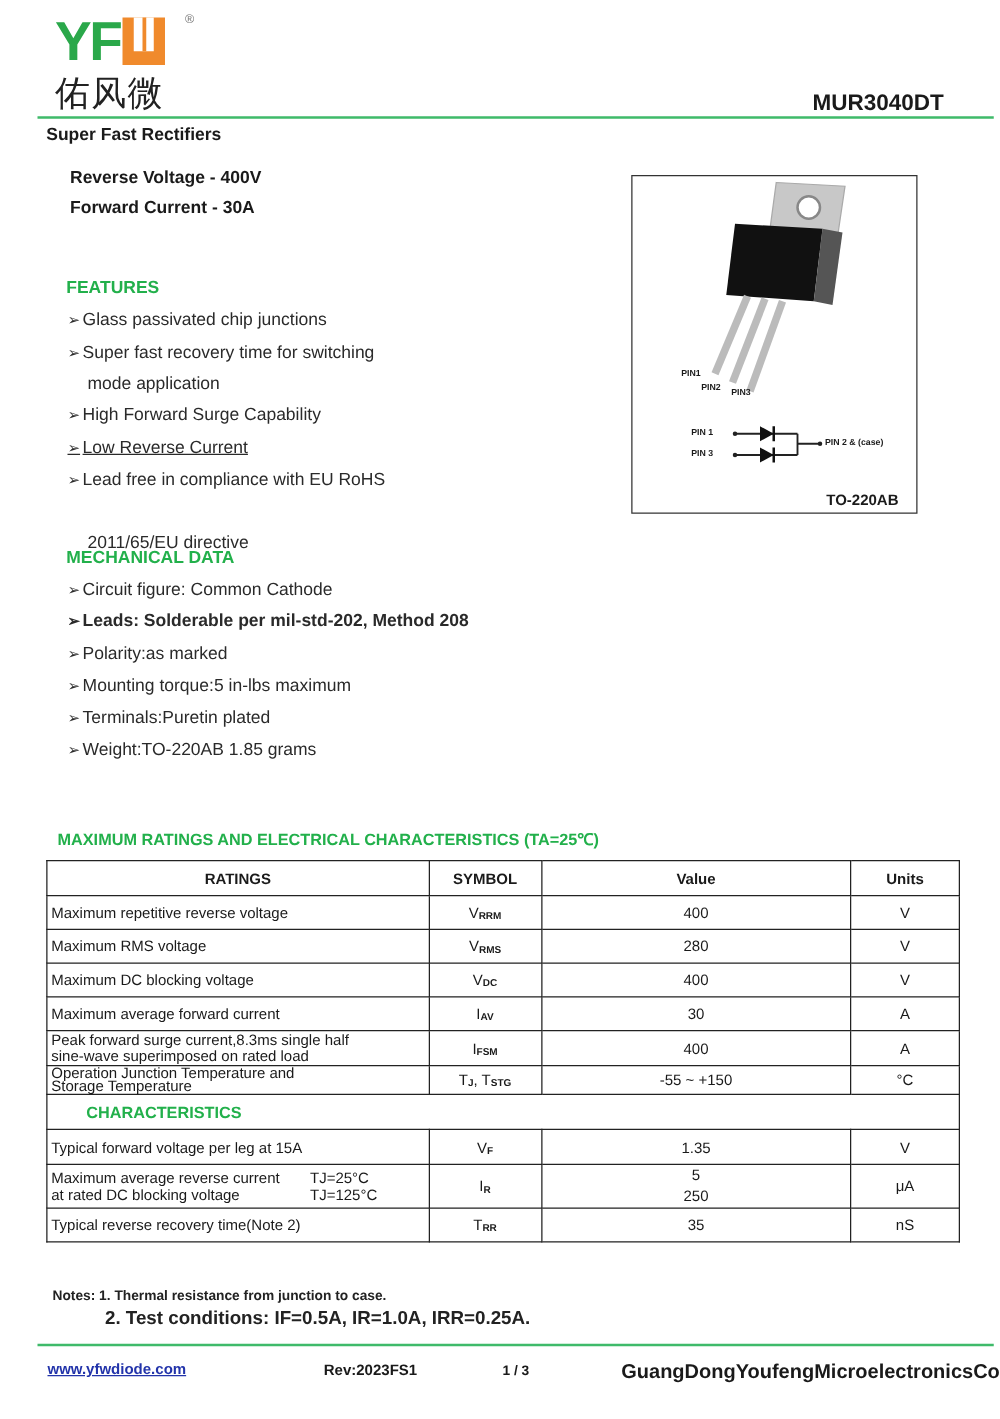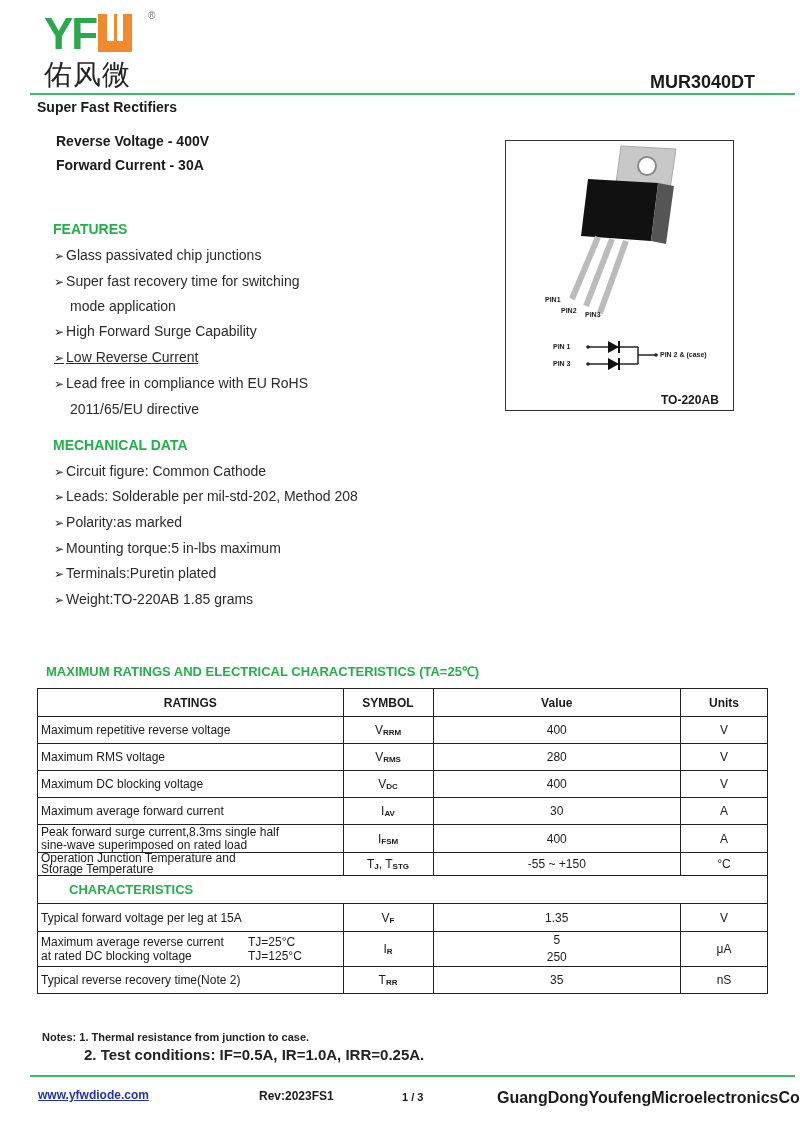--- a/index.html
+++ b/index.html
@@ -36,25 +36,25 @@
 <div class="abs bold" style="left:56px; top:133px; font-size:14px;">Reverse Voltage - 400V</div>
 <div class="abs bold" style="left:56px; top:157px; font-size:14px;">Forward Current - 30A</div>
 
 <div class="abs green-head" style="left:53px; top:221px;">FEATURES</div>
 <div class="item" style="top:247px;"><span class="arrow">➢</span><span>Glass passivated chip junctions</span></div>
 <div class="item" style="top:273px;"><span class="arrow">➢</span><span>Super fast recovery time for switching</span></div>
 <div class="item" style="top:298px; left:70px;">mode application</div>
 <div class="item" style="top:323px;"><span class="arrow">➢</span><span>High Forward Surge Capability</span></div>
 <div class="item" style="top:349px;text-decoration:underline;"><span class="arrow">➢</span><span>Low Reverse Current</span></div>
 <div class="item" style="top:375px;"><span class="arrow">➢</span><span>Lead free in compliance with EU RoHS</span></div>
-<div class="item" style="top:401px; left:70px;text-align:right;">2011/65/EU directive</div>
+<div class="item" style="top:425px; left:70px;text-align:right;">2011/65/EU directive</div>
 
 <div class="abs green-head" style="left:53px; top:437px;">MECHANICAL DATA</div>
 <div class="item" style="top:463px;"><span class="arrow">➢</span><span>Circuit figure: Common Cathode</span></div>
-<div class="item" style="top:488px;"><span class="arrow">➢</span><span>Leads:  Solderable per mil-std-202, Method 208</span></div>
+<div class="item" style="top:488px;font-weight:bold;"><span class="arrow">➢</span><span>Leads:  Solderable per mil-std-202, Method 208</span></div>
 <div class="item" style="top:514px;"><span class="arrow">➢</span><span>Polarity:as marked</span></div>
 <div class="item" style="top:540px;"><span class="arrow">➢</span><span>Mounting torque:5 in-lbs maximum</span></div>
 <div class="item" style="top:565px;"><span class="arrow">➢</span><span>Terminals:Puretin plated</span></div>
 <div class="item" style="top:591px;"><span class="arrow">➢</span><span>Weight:TO-220AB 1.85 grams</span></div>
 
 <div class="pkg">
   <svg width="229" height="271" viewBox="0 0 229 271" style="position:absolute; left:0; top:0;">
 
     <polygon points="115,5 170,8 162,62 108,57" fill="#c8c8c8" stroke="#aaa"></polygon>
     <circle cx="141" cy="25" r="9" fill="#fff" stroke="#888" stroke-width="2"></circle>

